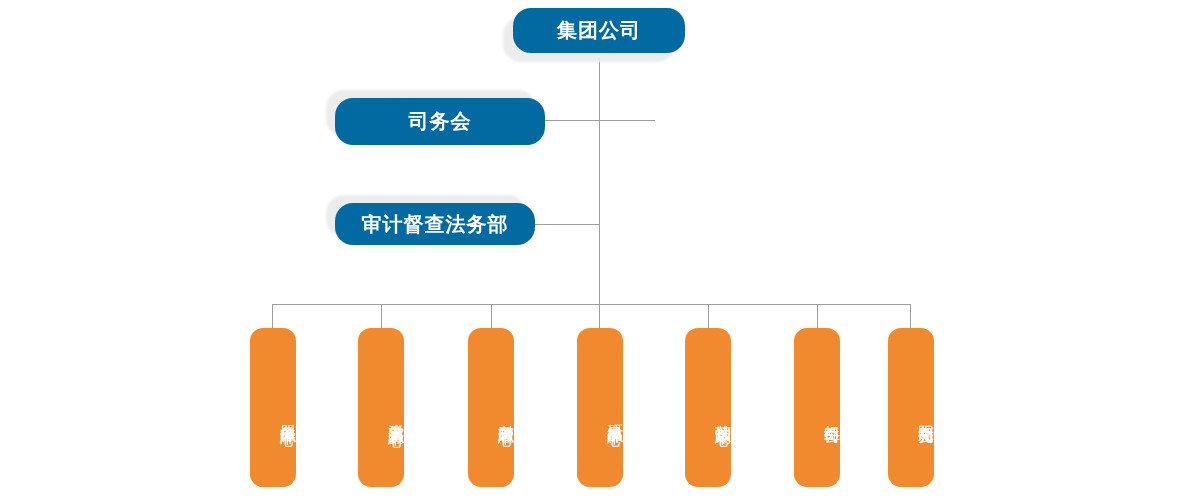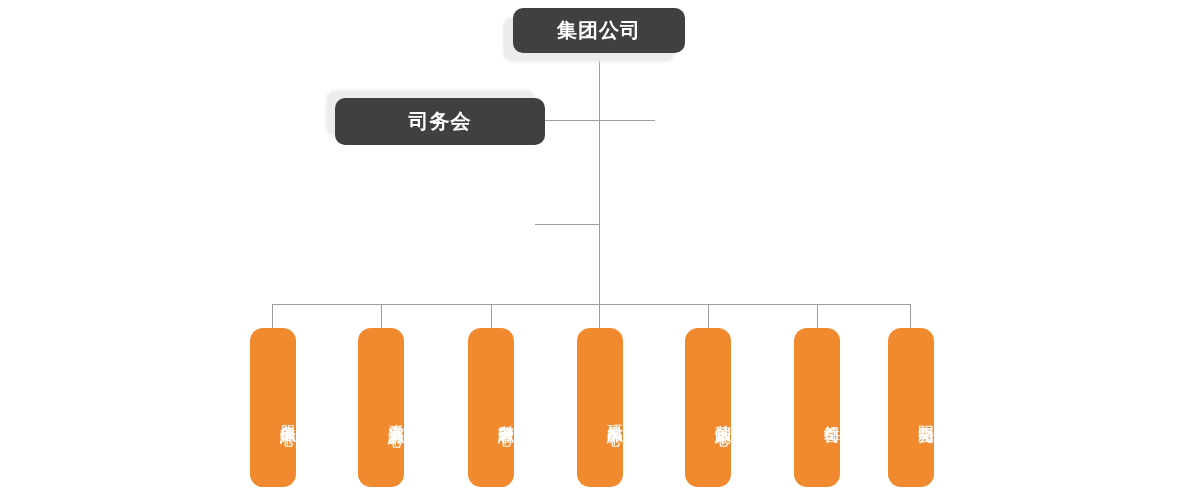--- a/index.html
+++ b/index.html
@@ -19,23 +19,23 @@
   .line {
     position: absolute;
     background: #9E9E9E;
   }
   .vline { width: 1px; }
   .hline { height: 1px; }
 
   
   .hnode {
     position: absolute;
-    background: #404040;
+    background: #0369a1;
     color: #FFFFFF;
-    border-radius: 10px;
+    border-radius: 18px;
     display: flex;
     align-items: center;
     justify-content: center;
     font-weight: bold;
     letter-spacing: 1px;
     z-index: 2;
   }
   .hnode.root      { box-shadow: -10px 9px 3px #ECECEC; font-size: 20px; }
   .hnode.shadow-tl { box-shadow: -9px -8px 3px #ECECEC; align-items: center; }
 
@@ -77,20 +77,23 @@
   <div class="line vline" style="left:910px; top:304px; height:24px;"></div>
 
   <div class="hnode root" style="left:513px; top:8px; width:172px; height:45px;">
     <span>集团公司</span>
   </div>
 
   <div class="hnode shadow-tl" style="left:335px; top:98px; width:210px; height:47px; font-size:20px;">
     <span>司务会</span>
   </div>
 
+  <div class="hnode shadow-tl" style="left:335px; top:203px; width:200px; height:42px; font-size:20px;">
+    <span>审计督查法务部</span>
+  </div>
 
   <div class="vnode" style="left:250px;">
     <span>服务保障中心</span>
   </div>
   <div class="vnode" style="left:358px;">
     <span>党群人力资源中心</span>
   </div>
   <div class="vnode" style="left:468px;">
     <span>财务管理中心</span>
   </div>

